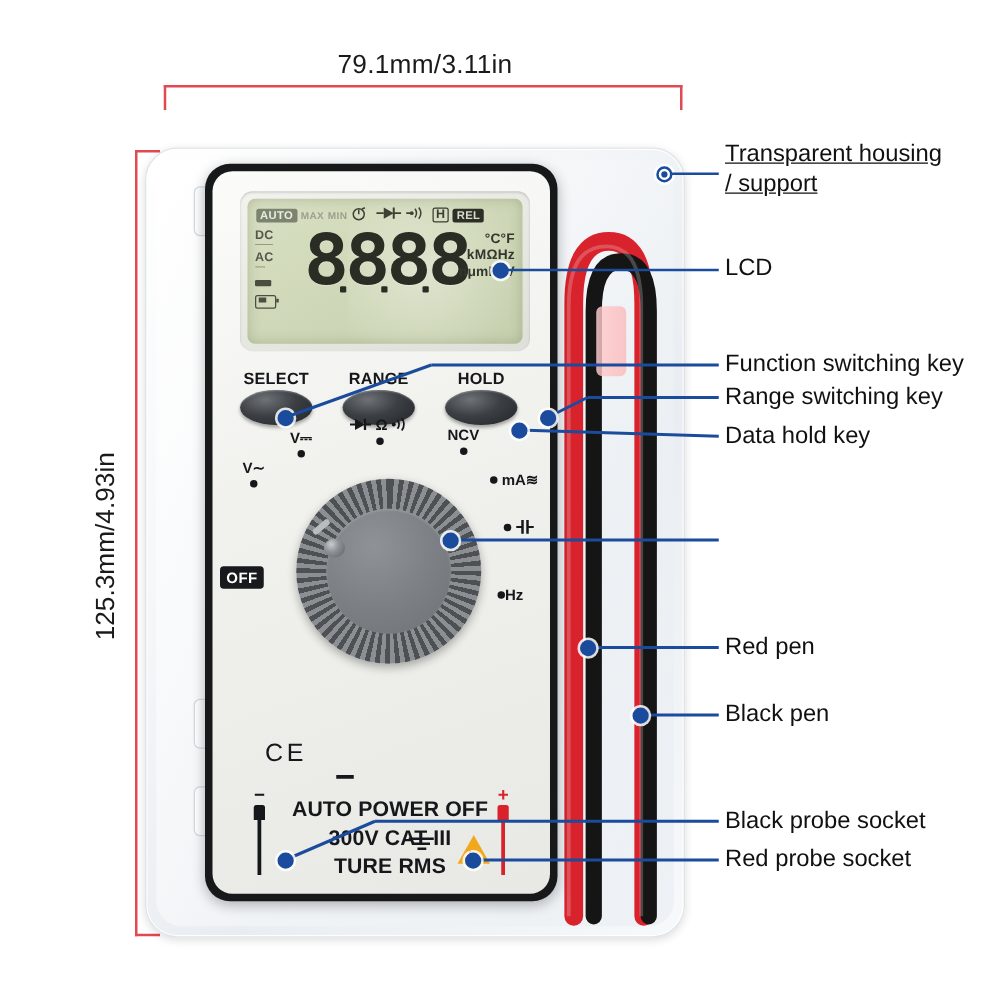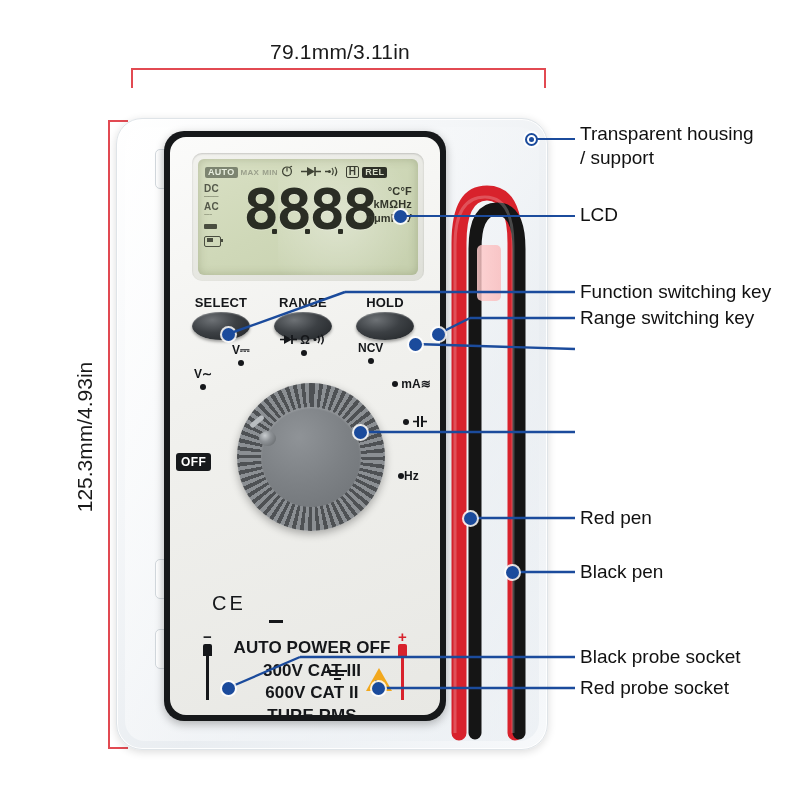--- a/index.html
+++ b/index.html
@@ -414,40 +414,39 @@
         </div>
         <div class="probe-sym probe-red" style="left:228px;top:492px;">
           <div class="plus" style="text-align:center">+</div>
           <div class="tip"></div>
           <div class="stick"></div>
         </div>
 
         <div class="spec">
           <div>AUTO POWER OFF</div>
           <div>300V CAT III</div>
-          <div>600V CAT II</div>
           <div>TURE RMS</div>
         </div>
 
         <div class="gnd">
             <i></i>
             <i></i>
             <i></i>
           </div>
         <div class="warn"></div>
         <div class="warn-ex">!</div>
 
       </div>
     </div>
 
   </div>
 
   <span class="cdot ring" style="left:525px;top:133px;"></span>
   <div class="cline" style="left:537px;top:138px;width:38px;"></div>
-  <div class="callout-label" style="left:580px;top:122px;">Transparent housing
+  <div class="callout-label" style="left:580px;top:112px;text-decoration:underline;">Transparent housing
 / support</div>
 
   <span class="cdot" style="left:394px;top:210px;"></span>
   <div class="cline" style="left:400px;top:215px;width:175px;"></div>
   <div class="callout-label" style="left:580px;top:203px;">LCD</div>
 
   <span class="cdot" style="left:222px;top:328px;"></span>
   <svg style="position:absolute;left:0;top:0;width:800px;height:800px;overflow:visible;pointer-events:none">
     <path d="M228,334 L345,292" stroke="#1b4b9c" stroke-width="2.4" fill="none"></path>
     <path d="M345,292 L575,292" stroke="#1b4b9c" stroke-width="2.4" fill="none"></path>
@@ -465,18 +464,19 @@
   <span class="cdot" style="left:432px;top:328px;"></span>
   <span class="cdot" style="left:409px;top:338px;"></span>
   <span class="cdot" style="left:354px;top:426px;"></span>
   <span class="cdot" style="left:464px;top:512px;"></span>
   <span class="cdot" style="left:506px;top:566px;"></span>
   <span class="cdot" style="left:222px;top:682px;"></span>
   <span class="cdot" style="left:372px;top:682px;"></span>
 
   <div class="callout-label" style="left:580px;top:280px;">Function switching key</div>
   <div class="callout-label" style="left:580px;top:306px;">Range switching key</div>
+  <div class="callout-label" style="left:580px;top:337px;">Data hold key</div>
   <div class="callout-label" style="left:580px;top:506px;">Red pen</div>
   <div class="callout-label" style="left:580px;top:560px;">Black pen</div>
   <div class="callout-label" style="left:580px;top:676px;">Red probe socket</div>
   <div class="callout-label" style="left:580px;top:645px;">Black probe socket</div>
 
 </div>
 
 </body></html>

